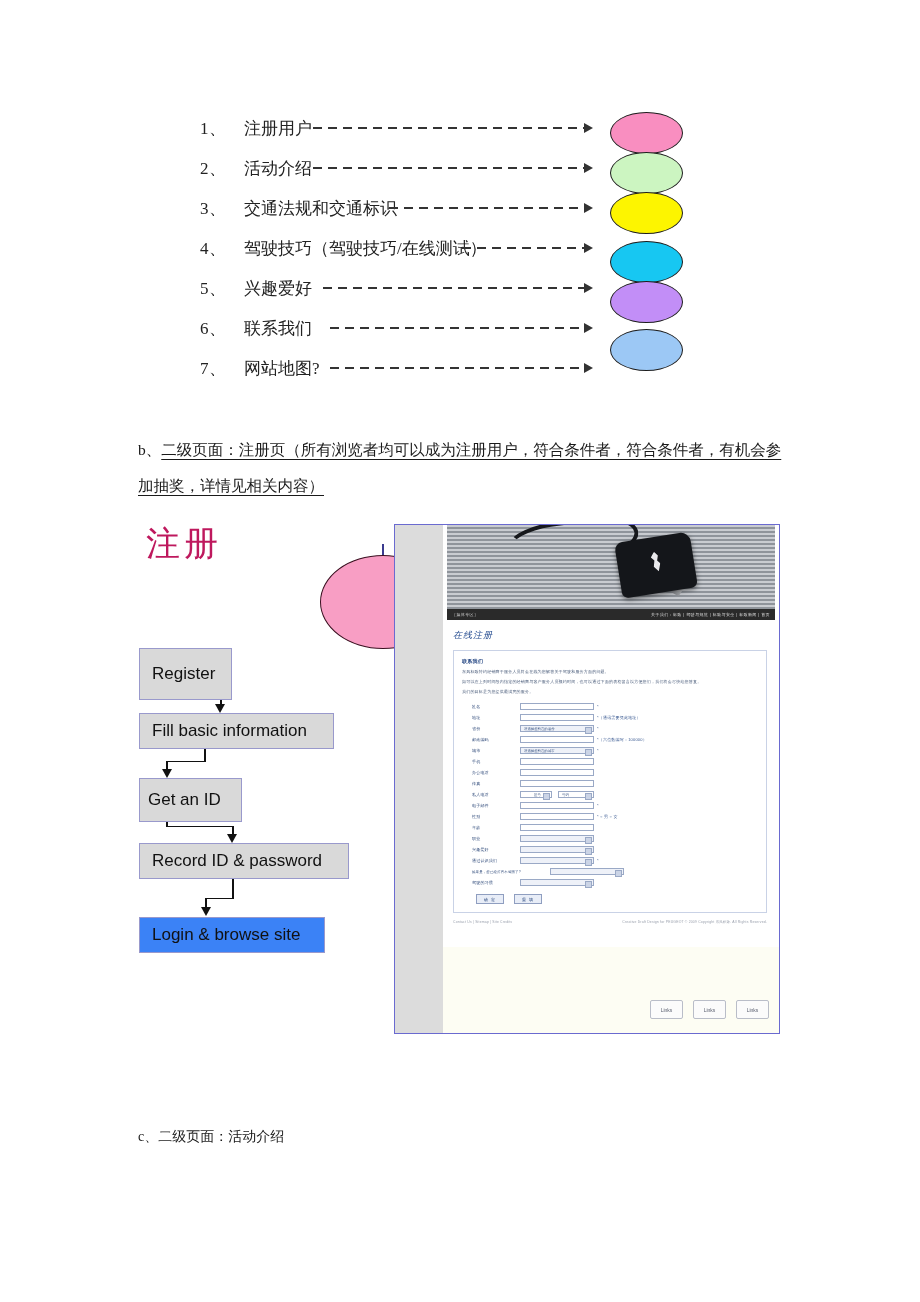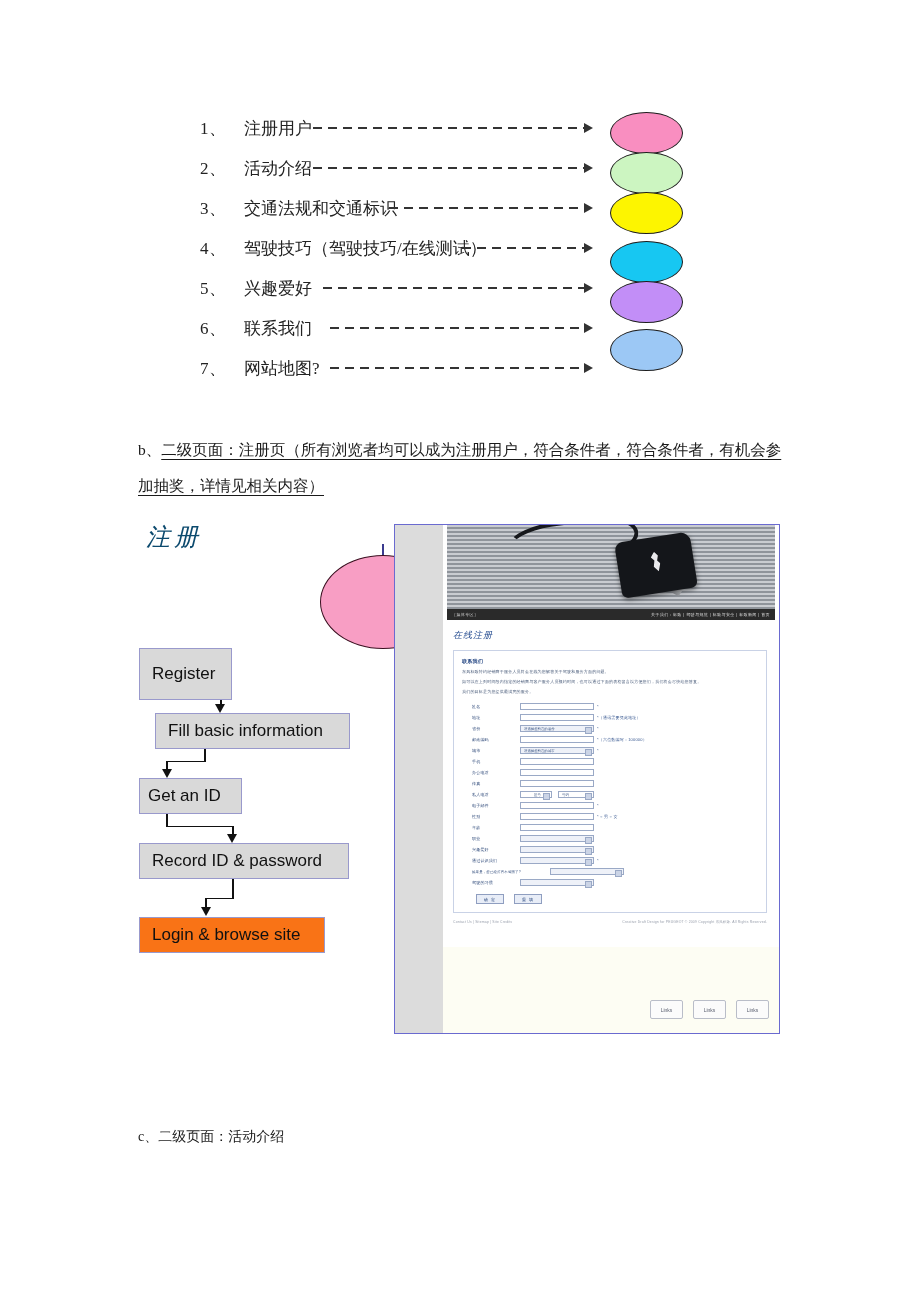--- a/index.html
+++ b/index.html
@@ -41,35 +41,35 @@
     position:absolute;left:138px;top:432px;width:650px;
     font-family:"Liberation Serif","DejaVu Serif",serif;
     font-size:15.5px;line-height:36px;color:#1a1a1a;
   }
   #para-b .u{ text-decoration:underline; text-underline-offset:4px; }
 
   
   #zhuce-title{
     position:absolute;left:146px;top:521px;
     font-family:"Liberation Serif","DejaVu Serif",serif;
-    font-size:24px;letter-spacing:4px;color:#0c4a6e;font-style:italic;
+    font-size:34px;letter-spacing:4px;color:#be185d;
   }
   .pink-circle{
     position:absolute;left:320px;top:555px;width:124px;height:92px;
     background:#f89ec4;border:1.6px solid #3a1020;border-radius:50%;
   }
   .pink-stem{position:absolute;left:382px;top:544px;width:1.5px;height:16px;background:#3b3b8f;}
 
   .flow-box{
     position:absolute;background:#d9d9d9;border:1.5px solid #9999cc;
     box-sizing:border-box;display:flex;align-items:center;
     font-size:17px;color:#111;padding-left:12px;
     font-family:"Liberation Sans","DejaVu Sans",sans-serif;
   }
-  .flow-box.light{background:#f97316;}
+  .flow-box.light{background:#3b82f6;}
   .conn{position:absolute;}
   .conn .seg{position:absolute;background:#111;}
   .conn .head{
     position:absolute;width:0;height:0;
     border-top:9px solid #111;border-left:5.5px solid transparent;border-right:5.5px solid transparent;
   }
 
   
   #mock{
     position:absolute;left:394px;top:524px;width:386px;height:510px;
@@ -362,16 +362,16 @@
           <div class="mk-linkbtn">Links</div>
           <div class="mk-linkbtn">Links</div>
         </div>
     </div>
   </div>
 </div>
 
 <div id="para-c">c、二级页面：活动介绍</div>
 
 <div class="flow-box" style="left: 139px; top: 648px; width: 93px; height: 52px;">Register</div>
-<div class="flow-box" style="left: 139px; top: 713px; width: 195px; height: 36px; margin-left: 16px;">Fill basic information</div>
-<div class="flow-box" style="left: 139px; top: 778px; width: 103px; height: 36px; padding-left: 8px;">Get an ID</div>
+<div class="flow-box" style="left: 139px; top: 713px; width: 195px; height: 36px;">Fill basic information</div>
+<div class="flow-box" style="left: 139px; top: 778px; width: 103px; height: 44px; padding-left: 8px;">Get an ID</div>
 <div class="flow-box" style="left: 139px; top: 843px; width: 210px; height: 36px;">Record ID &amp; password</div>
 <div class="flow-box light" style="left: 139px; top: 917px; width: 186px; height: 36px;">Login &amp; browse site</div>
 
 </body></html>

